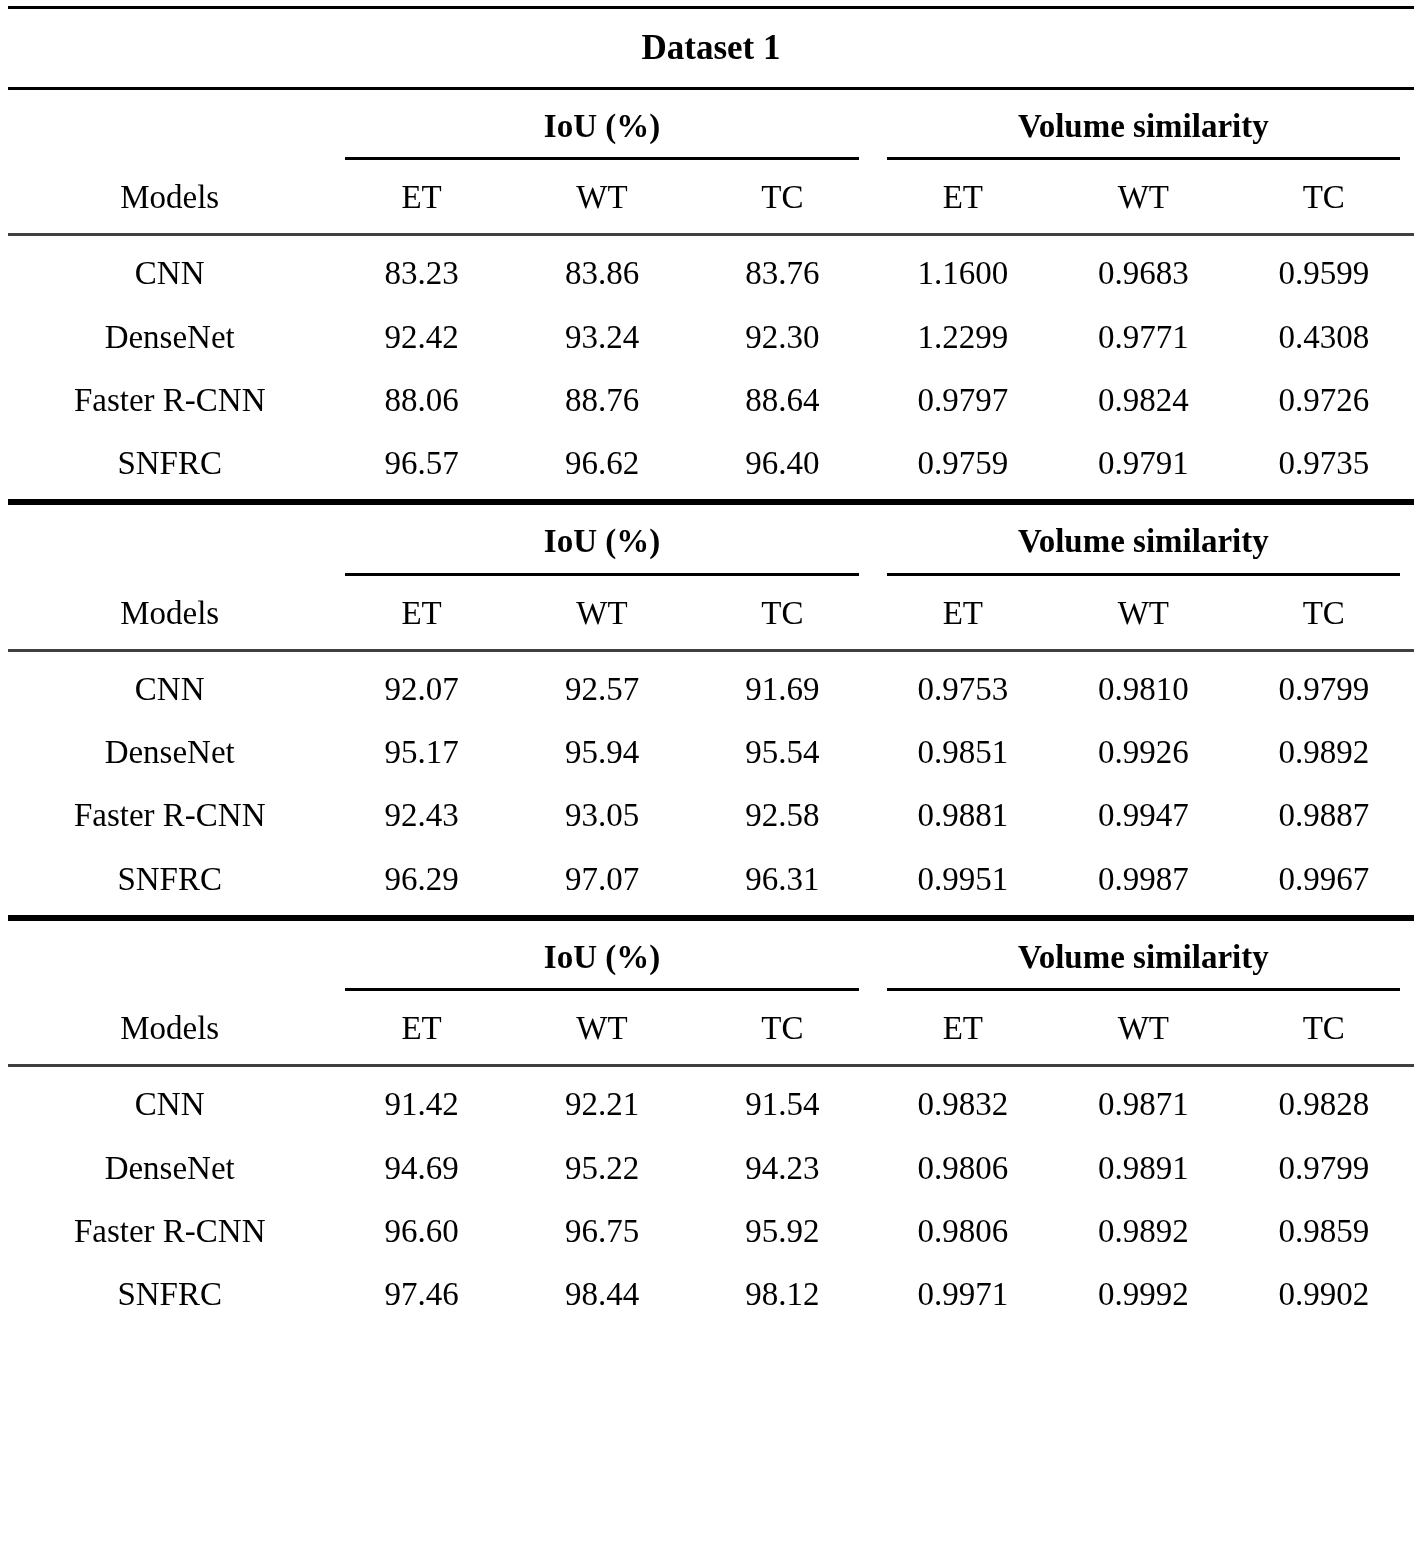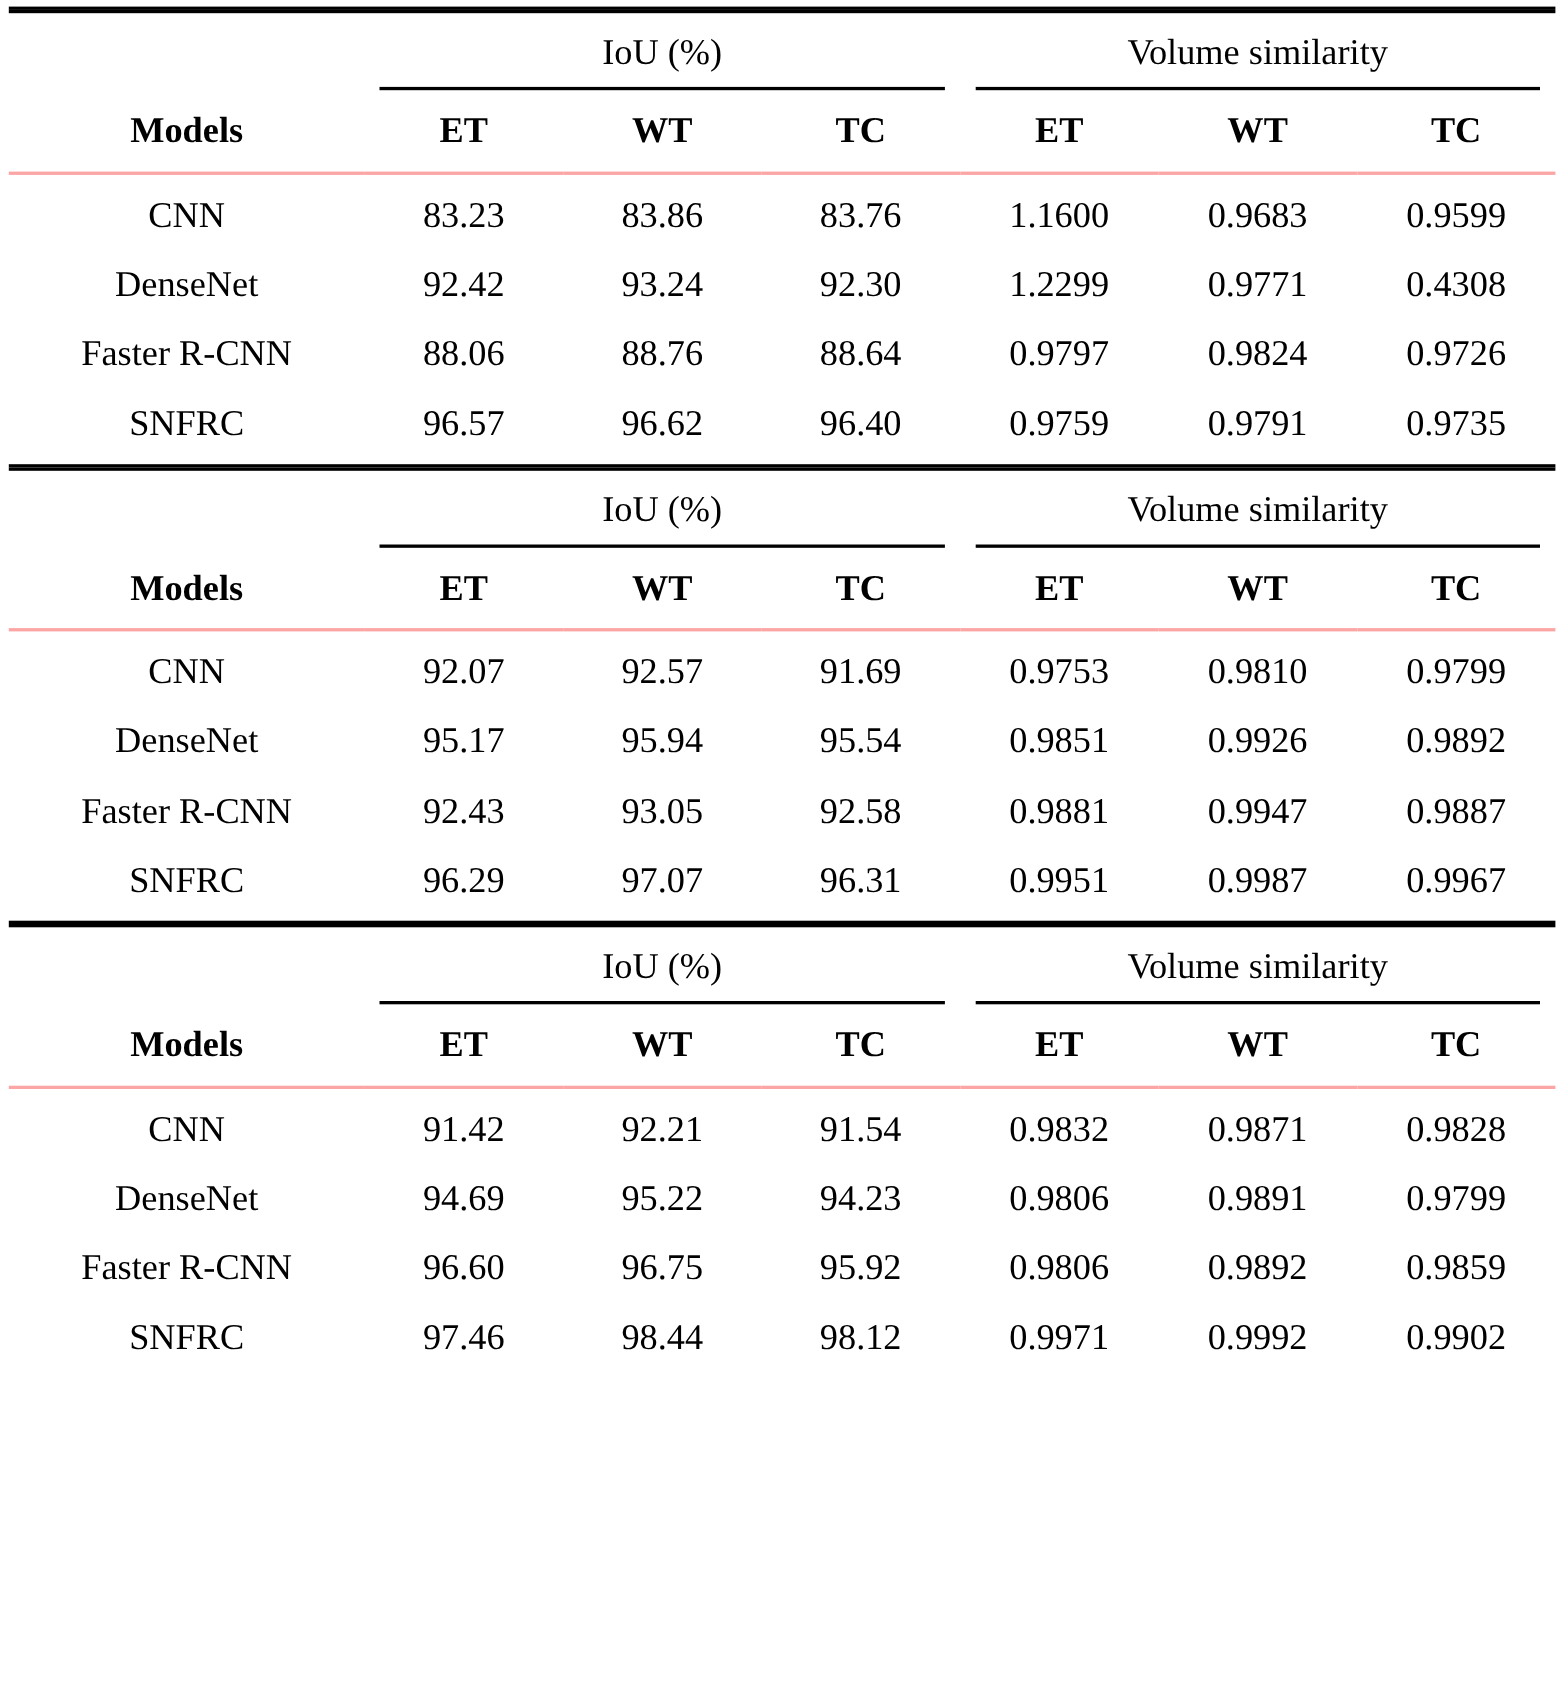--- a/index.html
+++ b/index.html
@@ -41,47 +41,48 @@
   table.results td {
     text-align: center;
     font-size: 33px;
     line-height: 1.25;
     overflow: hidden;
     white-space: nowrap;
   }
   col.c-models { width: 23%; }
   col.c-num { width: 12.8333%; }
   .group-row td {
-    font-weight: 400;
+    font-weight: 700;
     font-size: 35px;
     padding: 16px 0 4px 0;
   }
   .cmid-row td { padding: 0; height: 12px; vertical-align: top; }
   .cmidrule {
     height: 3px;
     background: #000;
     margin: 6px 14px 0 14px;
   }
   .head-row td {
-    font-weight: 700;
+    font-weight: 400;
     font-size: 35px;
     padding: 14px 0 15px 0;
-    border-bottom: 3px solid #fca5a5;
+    border-bottom: 3px solid #404040;
   }
   .data-row td { padding: 11px 0; }
   .data-row.first td { padding-top: 17px; }
   .data-row.last td { padding-bottom: 15px; }
 </style>
 </head>
 <body>
 
 <div class="page">
 
 
   <div class="rule"></div>
+  <div class="section-title">Dataset 1</div>
   <div class="rule"></div>
 
   <table class="results">
     <colgroup>
       <col class="c-models">
         <col class="c-num">
         <col class="c-num">
         <col class="c-num">
         <col class="c-num">
         <col class="c-num">

